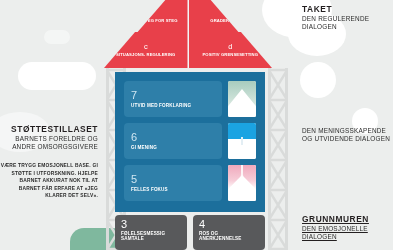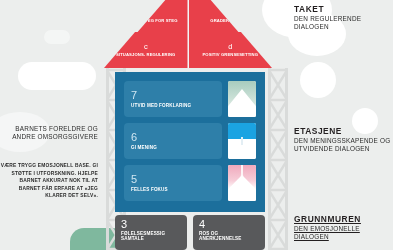--- a/index.html
+++ b/index.html
@@ -90,21 +90,21 @@
   .fcard .num{font-size:11px;line-height:11px;font-weight:400;}
   .fcard .cap{font-size:4.6px;line-height:5.4px;font-weight:700;
      letter-spacing:.15px;text-transform:uppercase;margin-top:1px;}
 
   
   .side{position:absolute;color:#231f20;}
   .side .hd{font-size:8.4px;font-weight:700;letter-spacing:.55px;
      text-transform:uppercase;line-height:10px;}
   .side .sb{font-size:6.4px;font-weight:400;letter-spacing:.22px;
      text-transform:uppercase;line-height:7.8px;margin-top:1px;color:#2b2b2b;}
-  .side-right{left:294px;text-align:left;}
+  .side-right{left:302px;text-align:left;}
   .sr-1{top:4px;} .sr-2{top:126px;} .sr-3{top:214px;text-decoration:underline;}
   .side-left{left:0;width:102px;text-align:right;padding-right:4px;box-sizing:border-box;}
   .sl-1{top:124px;}
   .sl-body{position:absolute;left:0;top:162px;width:102px;padding-right:4px;
      box-sizing:border-box;text-align:right;
      font-size:4.9px;line-height:7.6px;letter-spacing:.2px;font-weight:700;
      text-transform:uppercase;color:#2b2b2b;}
 </style>
 </head>
 <body>
@@ -225,26 +225,26 @@
       <div class="num">4</div>
       <div class="cap">ROS OG ANERKJENNELSE</div>
     </div>
   </div>
 
   <div class="side side-right sr-1">
     <div class="hd">TAKET</div>
     <div class="sb">DEN REGULERENDE DIALOGEN</div>
   </div>
   <div class="side side-right sr-2">
-    <div class="hd">ETASJENE</div>
     <div class="sb">DEN MENINGSSKAPENDE OG UTVIDENDE DIALOGEN</div>
   </div>
   <div class="side side-right sr-3">
     <div class="hd">GRUNNMUREN</div>
     <div class="sb">DEN EMOSJONELLE DIALOGEN</div>
   </div>
 
   <div class="side side-left sl-1">
+    <div class="hd">STØTTESTILLASET</div>
     <div class="sb">BARNETS FORELDRE OG ANDRE OMSORGSGIVERE</div>
   </div>
   <div class="sl-body">VÆRE TRYGG EMOSJONELL BASE. GI STØTTE I UTFORSKNING. HJELPE BARNET AKKURAT NOK TIL AT BARNET FÅR ERFARE AT «JEG KLARER DET SELV».</div>
 
 </div>
 
 </body></html>

